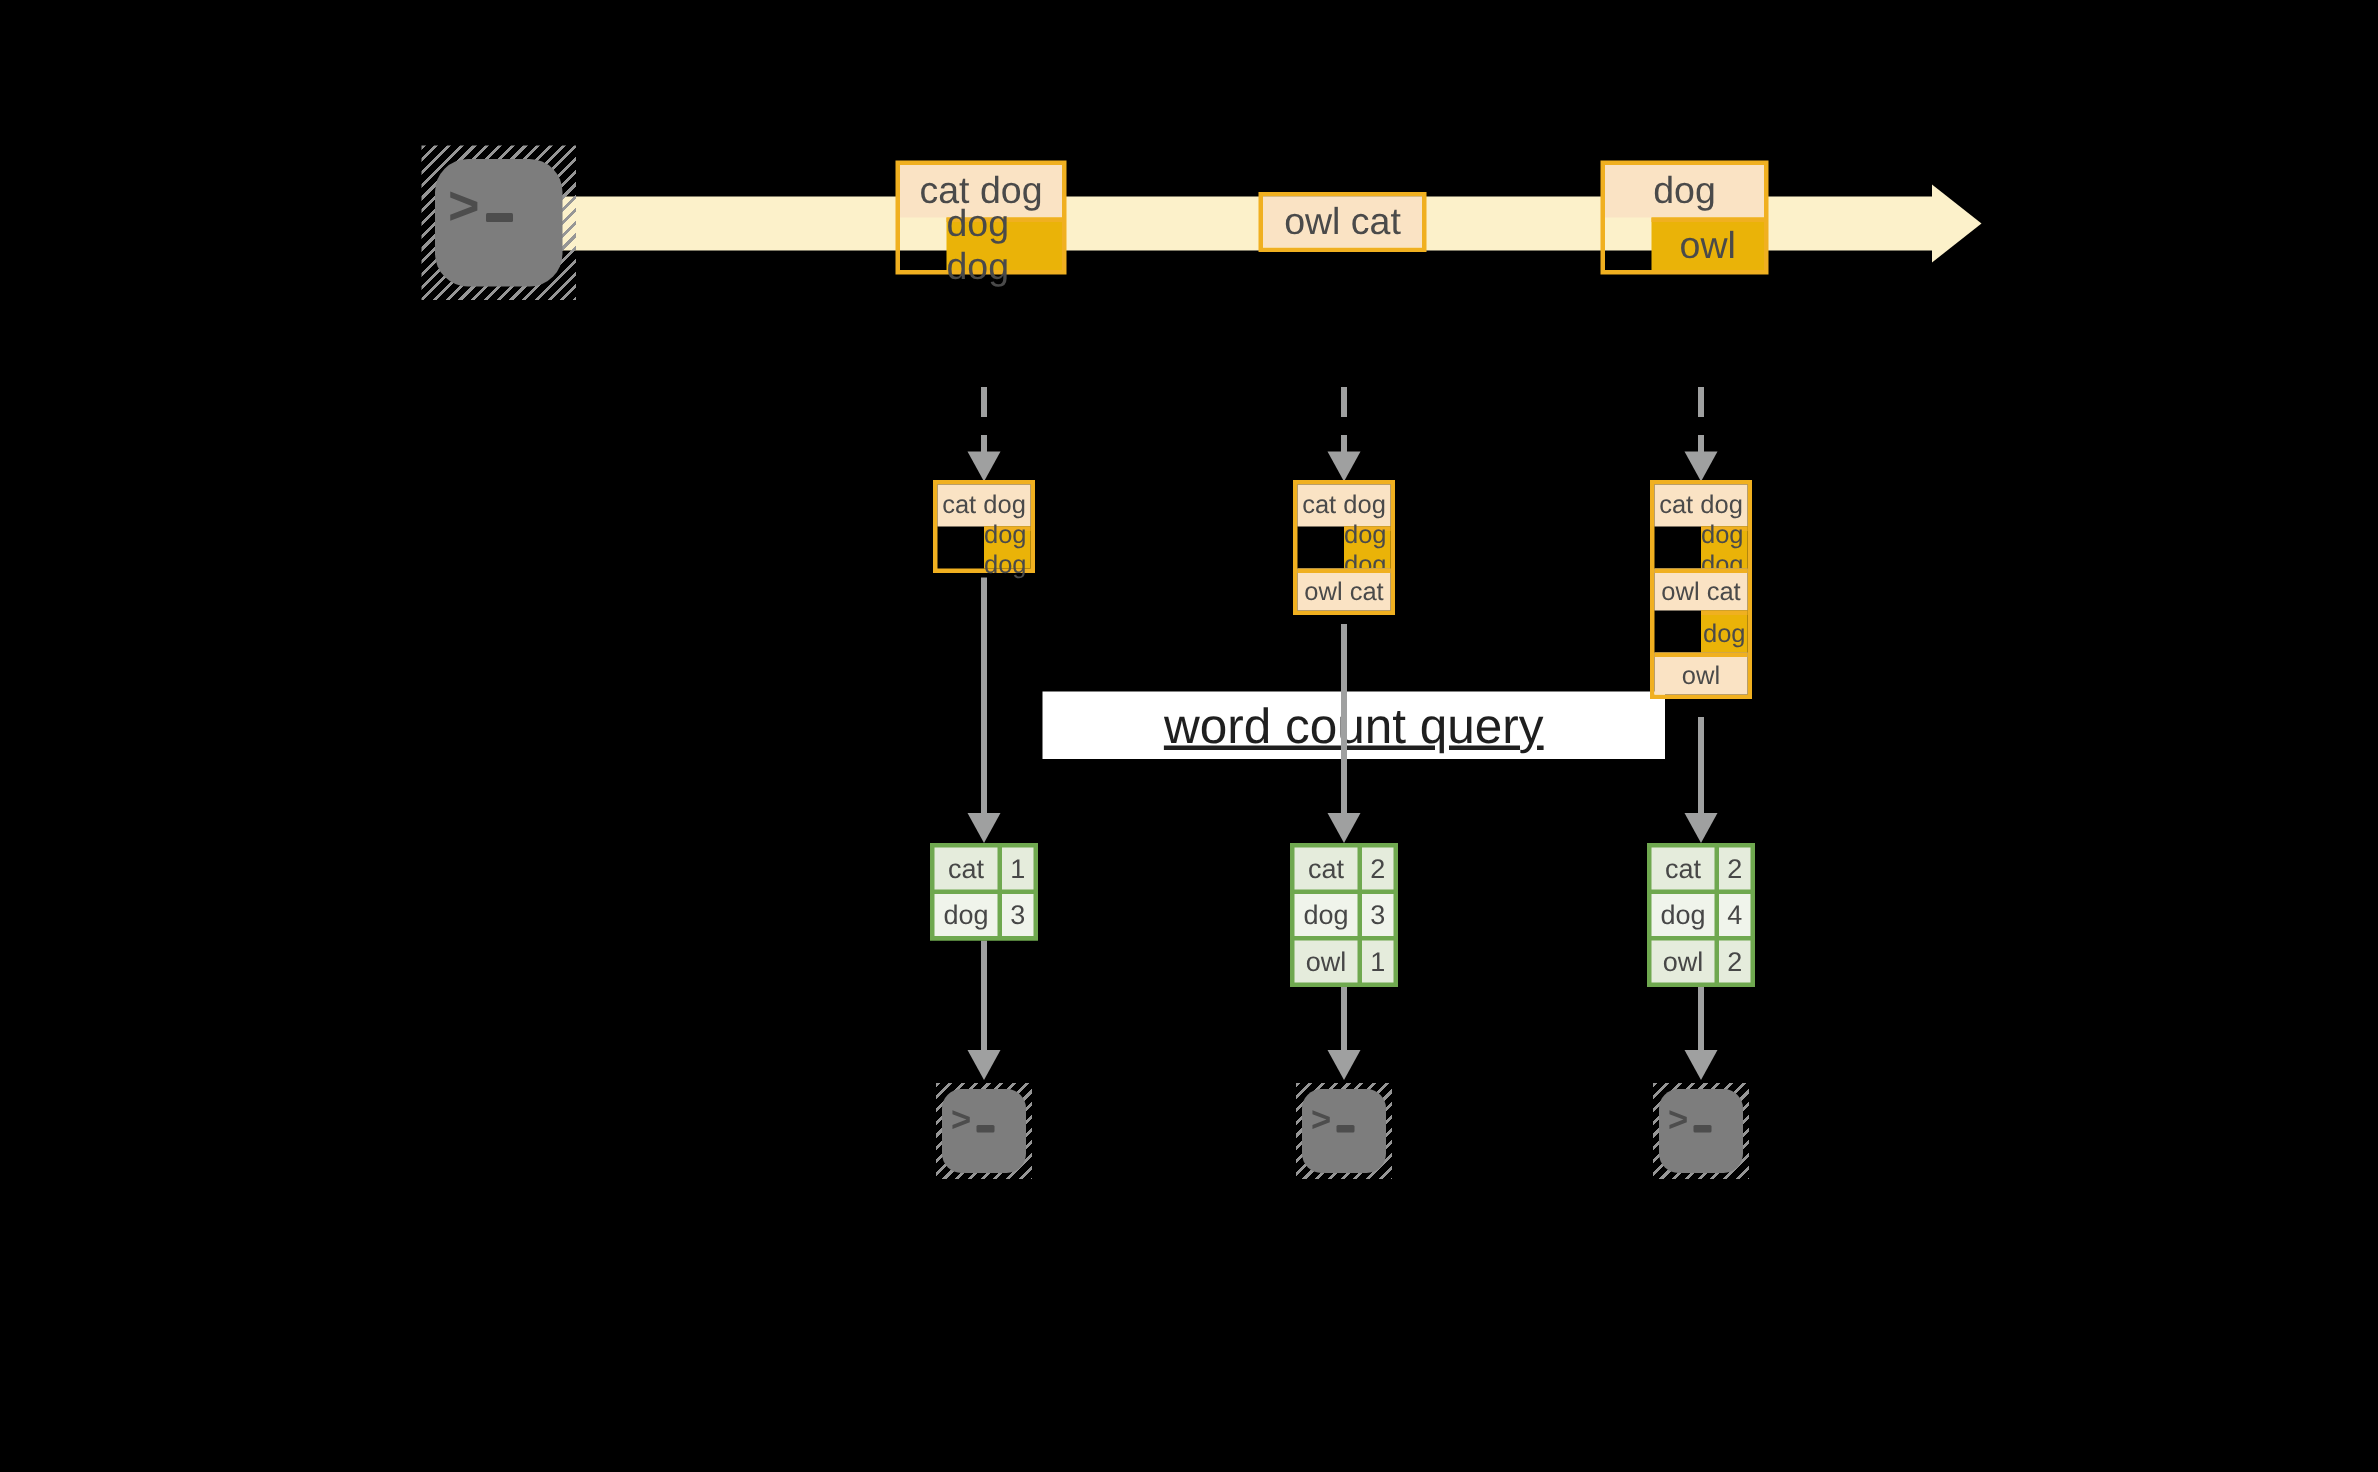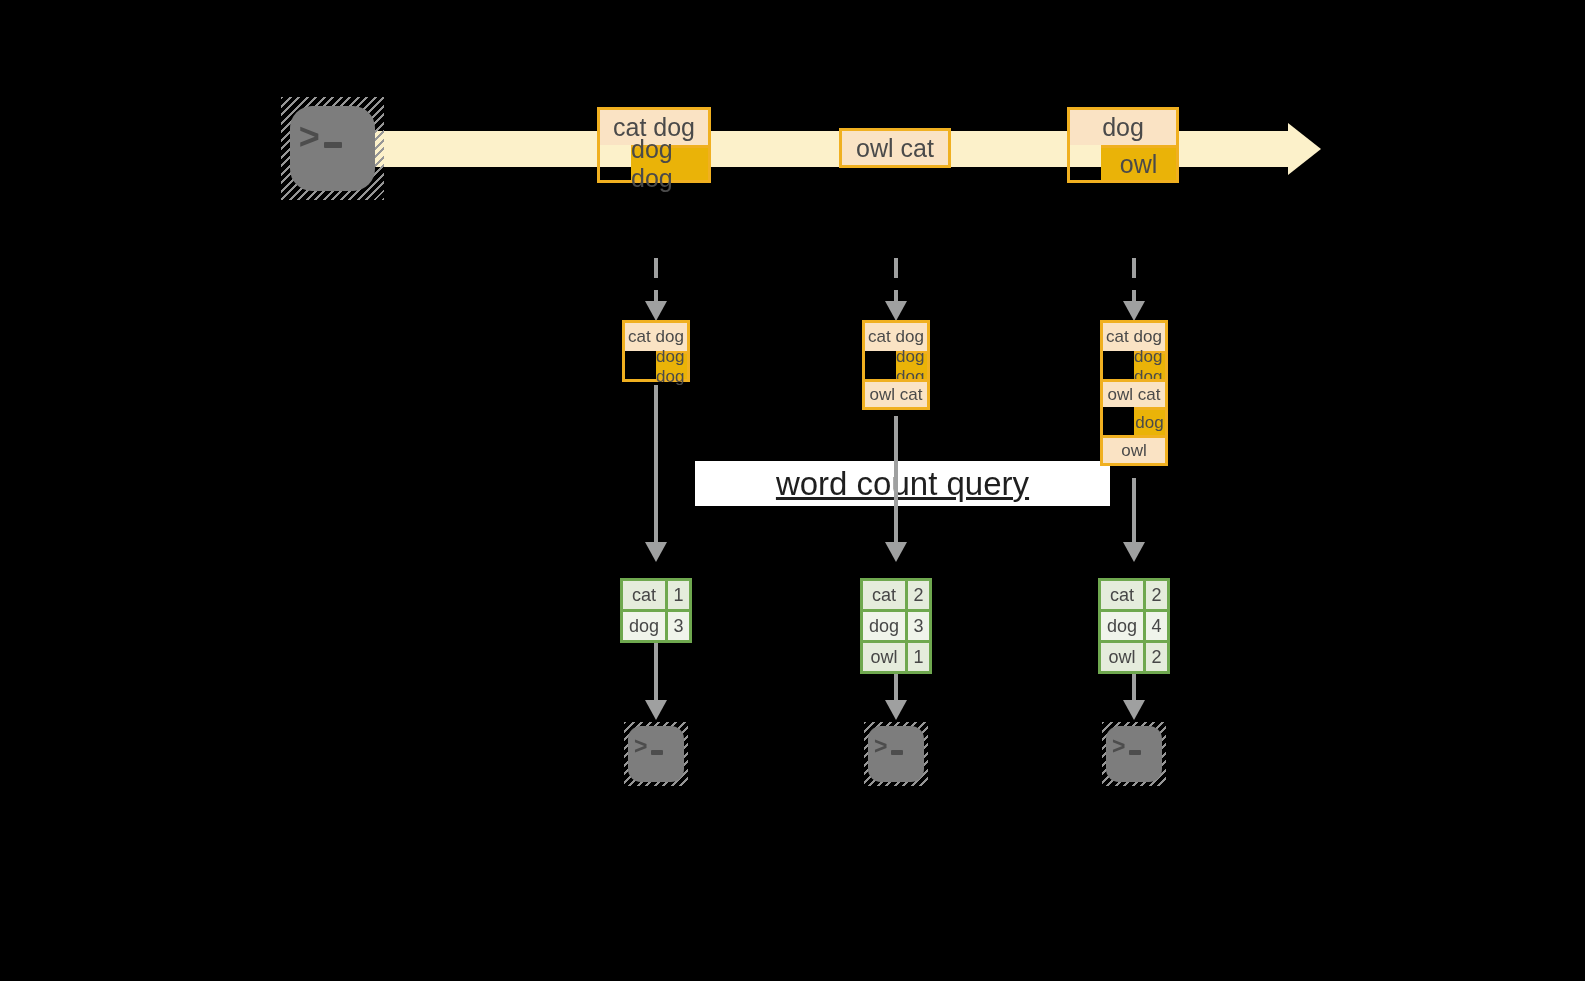--- a/index.html
+++ b/index.html
@@ -22,21 +22,21 @@
   .batch-single .ocell{height:34px;font-size:25px;}
   .stack .ocell{height:28px;font-size:17px;}
   
   .vline{position:absolute;width:4px;background:#9FA0A0;z-index:2;}
   .vdash{position:absolute;width:4px;z-index:2;
     background:repeating-linear-gradient(to bottom,#9FA0A0 0 20px,transparent 20px 32px);}
   .ahead{position:absolute;width:0;height:0;z-index:2;
     border-left:11px solid transparent;border-right:11px solid transparent;border-top:20px solid #9FA0A0;}
   
   .gtable{position:absolute;width:72px;border:3px solid #6FA84F;background:#6FA84F;
-    display:grid;grid-template-columns:42px 21px;gap:3px;z-index:3;margin-top:16px;}
+    display:grid;grid-template-columns:42px 21px;gap:3px;z-index:3;}
   .gcell{height:28px;display:flex;align-items:center;justify-content:center;font-size:18px;color:#474747;}
   .gc-dark{background:#E5ECDC;}
   .gc-light{background:#F0F4EB;}
   
   .query-band{position:absolute;left:695px;top:461px;width:415px;height:45px;background:#fff;z-index:1;
     display:flex;align-items:center;justify-content:center;font-size:33px;color:#1f1f1f;text-decoration:underline;}
   
   .terminal{position:absolute;z-index:3;
     background:repeating-linear-gradient(135deg,#969696 0 2px,rgba(0,0,0,0) 2px 6px);}
   .term-inner{position:absolute;background:#7D7D7D;}

